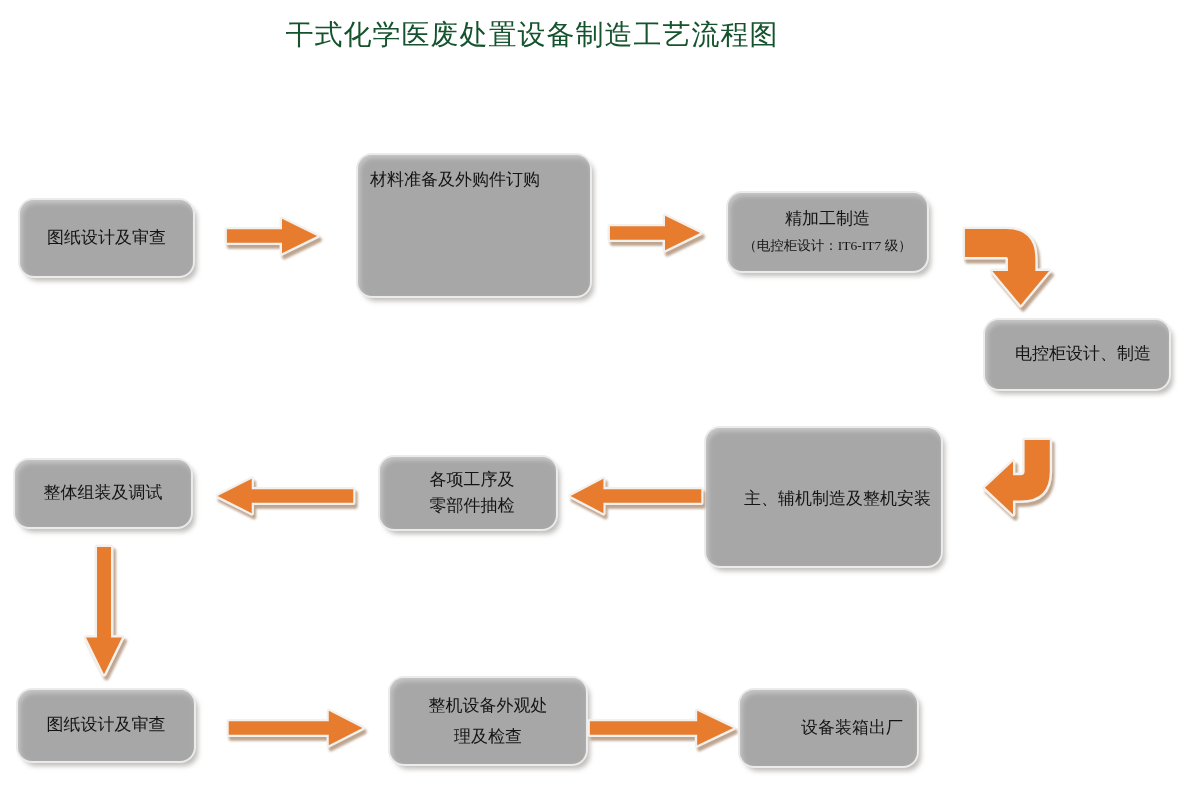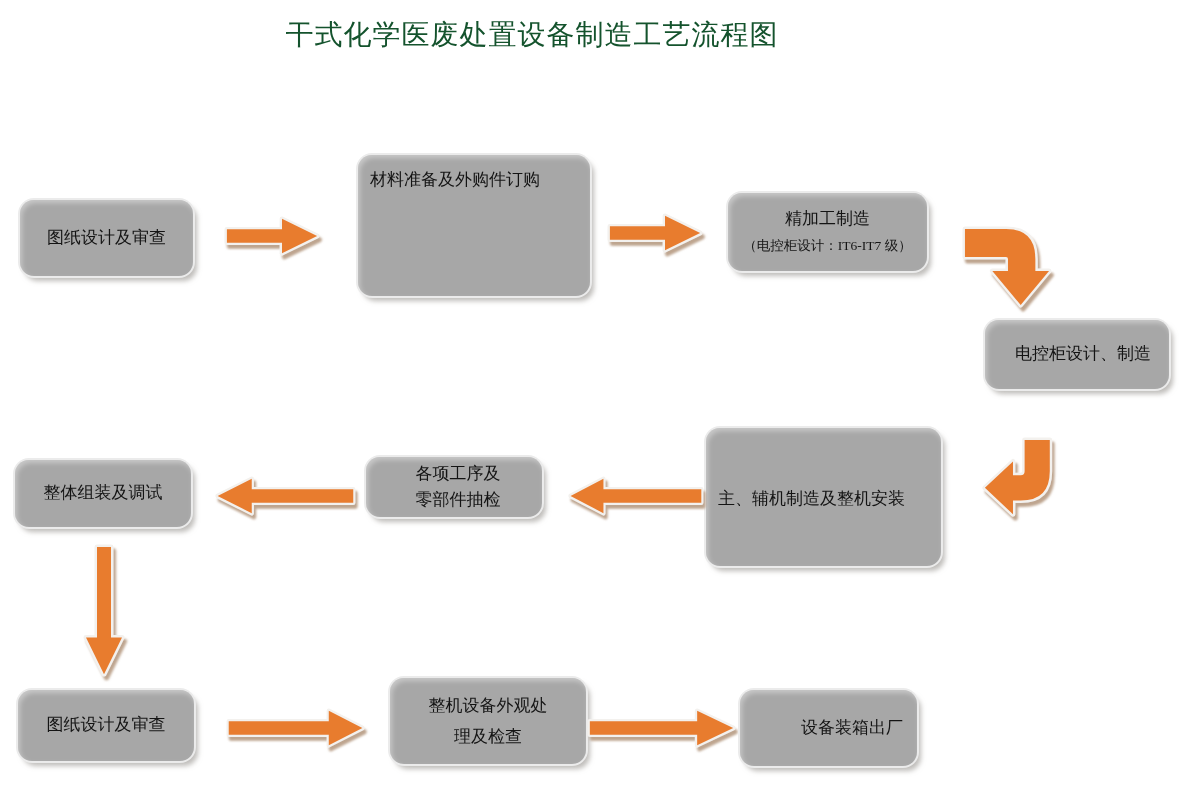--- a/index.html
+++ b/index.html
@@ -21,21 +21,21 @@
   }
   .box-label{
     font-size:17px;line-height:1.55;text-align:center;white-space:pre-wrap;
   }
   .box-sub{
     font-size:13.5px;line-height:1.8;white-space:pre-wrap;text-align:left;margin-top:2px;
   }
   .box.left-align{align-items:flex-start;justify-content:flex-start;padding:12px 12px 8px 12px;}
   .box.left-align .box-label{text-align:left;}
   .box.stretch{align-items:stretch;padding:10px 10px 6px 12px;}
-  .box.stretch .box-label{text-align:left;}
+  .box.stretch .box-label{text-align:right;}
   .arrow{position:absolute;overflow:visible;}
   .arrow path{
     fill:#e87c2f;stroke:#f3f1ee;stroke-width:5;
     paint-order:stroke;stroke-linejoin:round;
   }
 </style>
 </head>
 <body>
 
 <svg width="0" height="0" style="position:absolute" aria-hidden="true">
@@ -82,21 +82,21 @@
 </svg>
 
 <div class="box stretch" style="left:706px;top:428px;width:235px;height:138px;">
   <div class="box-label">主、辅机制造及整机安装</div>
 </div>
 
 <svg class="arrow" style="left:568px;top:475px;" width="135" height="42" viewBox="0 0 160 44" preserveAspectRatio="none">
   <path filter="url(#ashadow)" d="M158,15 H42 V4 L3,22 L42,40 V29 H158 Z"></path>
 </svg>
 
-<div class="box" style="left:366px;top:457px;width:176px;height:60px;padding-left:8px;">
+<div class="box" style="left:380px;top:457px;width:176px;height:72px;padding-left:8px;">
   <div class="box-label">各项工序及
 零部件抽检</div>
 </div>
 
 <svg class="arrow" style="left:215px;top:475px;" width="140" height="42" viewBox="0 0 160 44" preserveAspectRatio="none">
   <path filter="url(#ashadow)" d="M158,15 H42 V4 L3,22 L42,40 V29 H158 Z"></path>
 </svg>
 
 <div class="box" style="left:15px;top:460px;width:176px;height:67px;">
   <div class="box-label">整体组装及调试</div>

